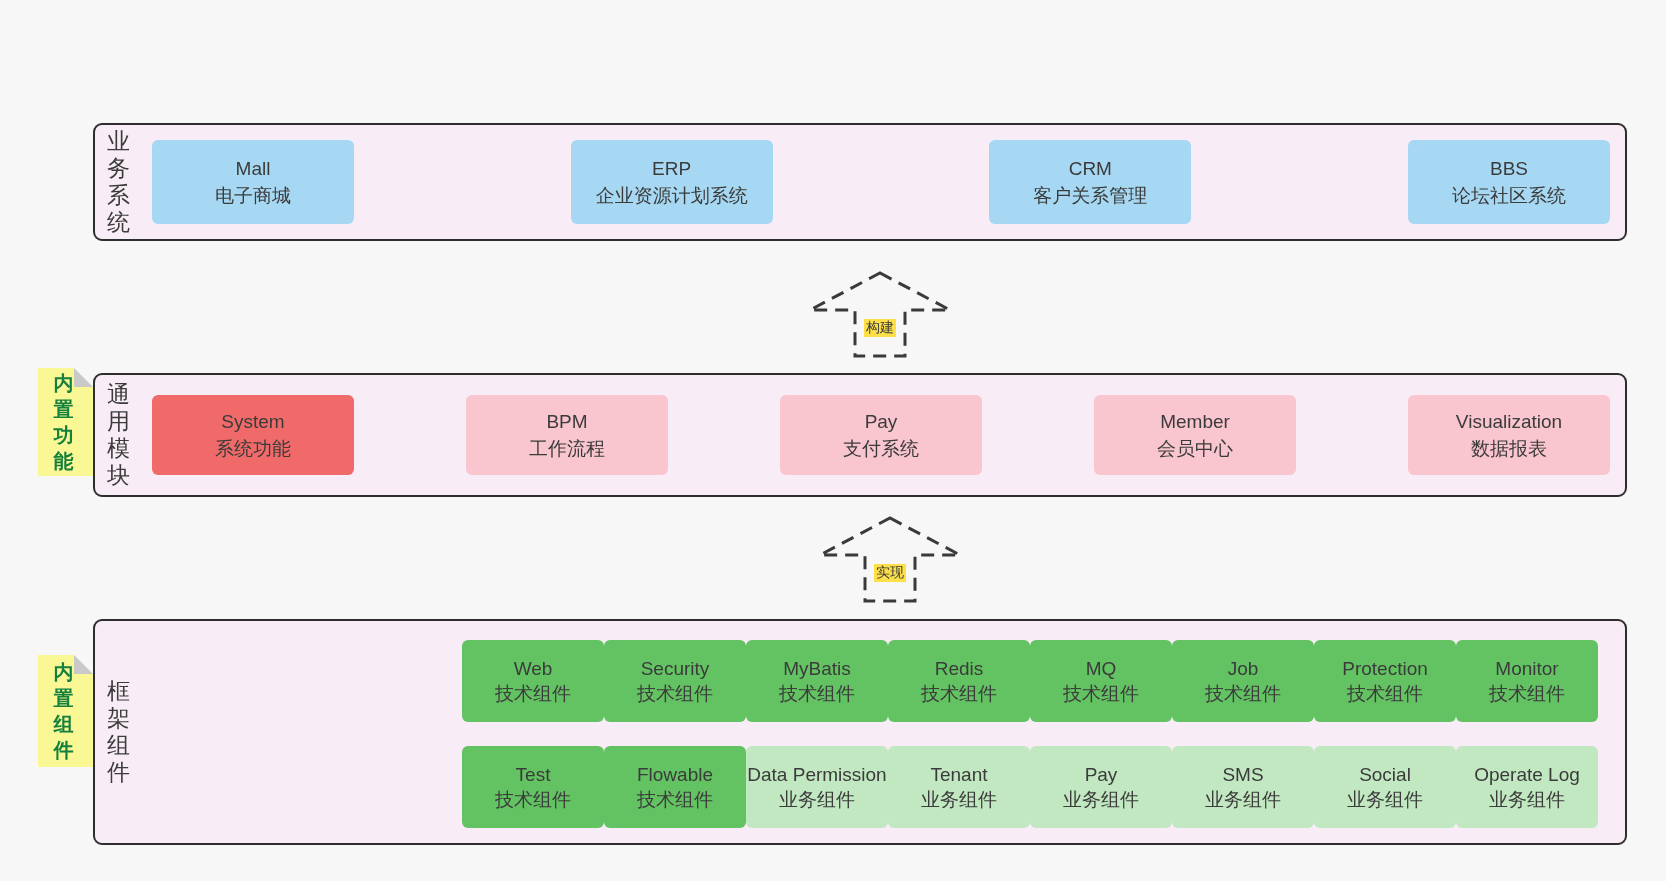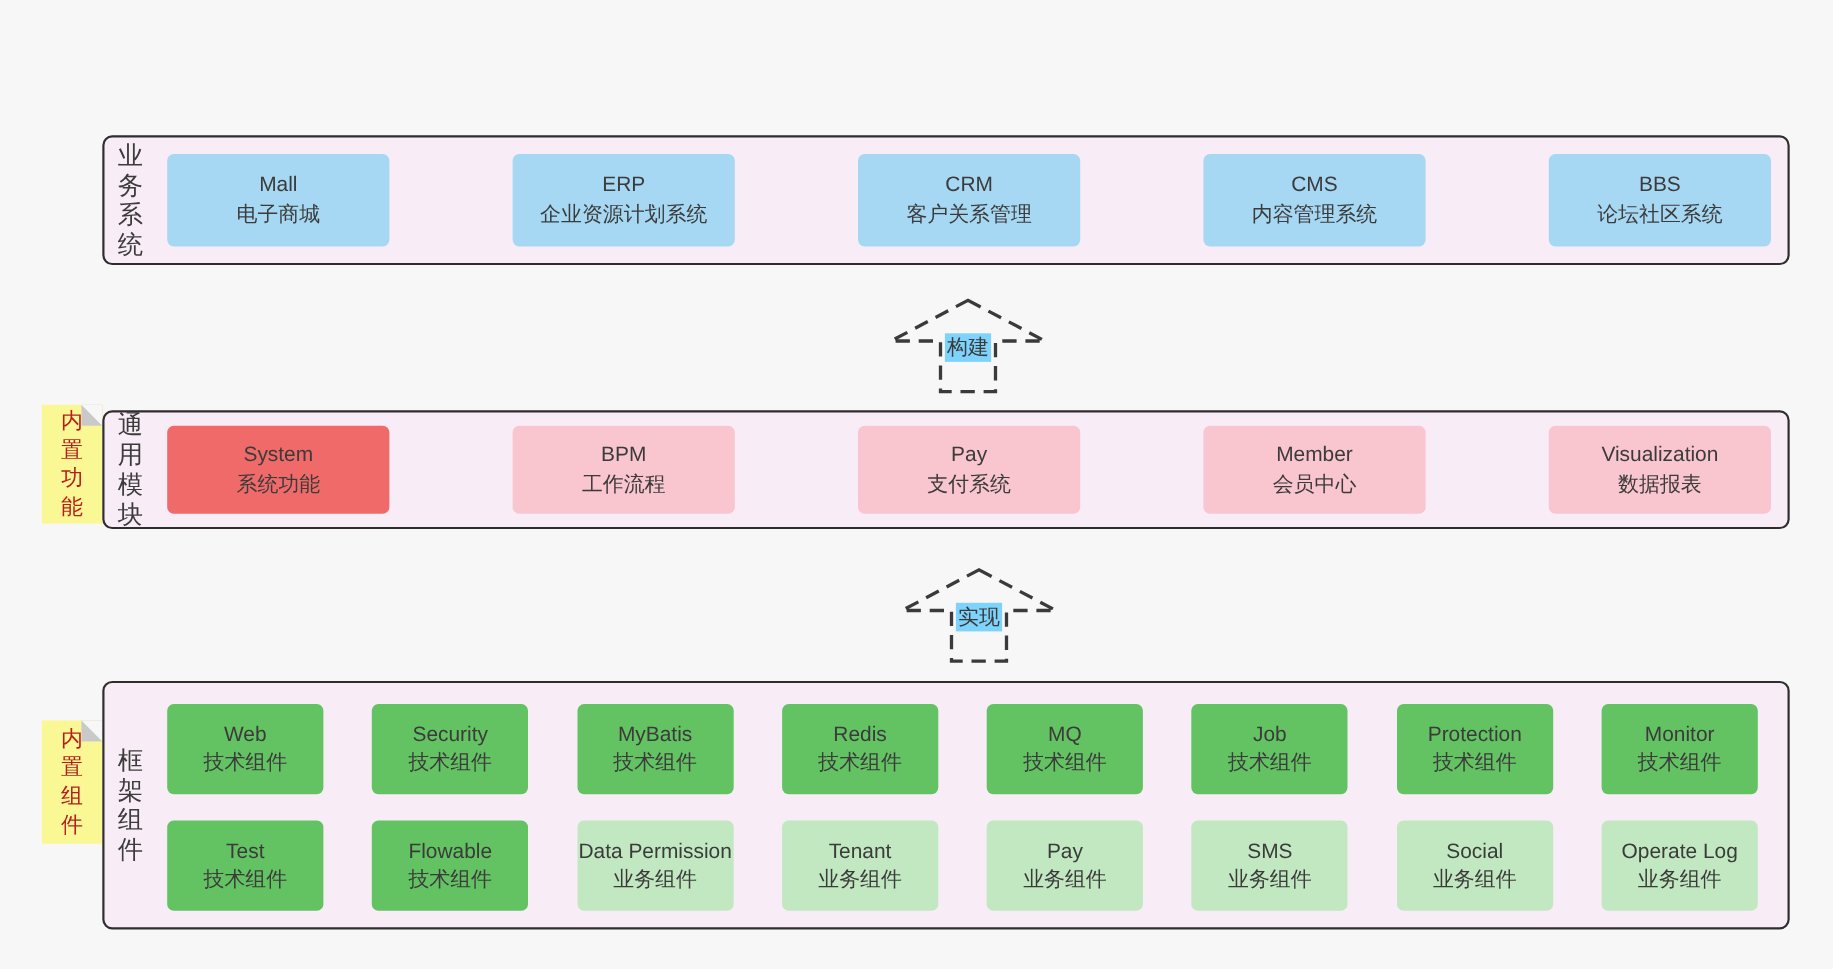--- a/index.html
+++ b/index.html
@@ -10,42 +10,42 @@
     color:#3b3b3b;
     position:relative;
   }
   .panel {
     position:absolute;
     background:#f8edf6;
     border:2px solid #2e2e2e;
     border-radius:9px;
   }
   .panel-business   { left:93px; top:123px; width:1534px; height:118px; }
-  .panel-modules    { left:93px; top:373px; width:1534px; height:108px; }
+  .panel-modules    { left:93px; top:373px; width:1534px; height:124px; }
   .panel-components { left:93px; top:619px; width:1534px; height:226px; }
 
   .v-label {
     position:absolute; left:10px; top:0; height:100%;
     display:flex; align-items:center;
   }
   .v-label span {
     display:block; width:27px;
     font-size:23px; line-height:1.17; text-align:center;
     word-break:break-all; color:#3c3c3c;
   }
 
   .boxes {
     position:absolute; left:57px; right:15px; top:0; height:100%;
     display:flex; align-items:center; justify-content:space-between;
   }
   .rows {
     position:absolute; left:57px; right:27px; top:19px;
     display:flex; flex-direction:column; gap:24px;
   }
-  .row { display:flex; justify-content:space-between; }
+  .row { display:flex; justify-content:flex-end; }
 
   .box {
     border-radius:6px;
     display:flex; flex-direction:column;
     align-items:center; justify-content:center;
     text-align:center;
   }
   .box-lg { width:202px; height:84px; }
   .panel-modules .box-lg { height:80px; }
   .box-sm { width:142px; height:82px; }
@@ -60,37 +60,37 @@
 
   .sticky {
     position:absolute; left:38px; width:55px;
     background:#f9f894;
     display:flex; align-items:center; justify-content:center;
   }
   .sticky-modules    { top:368px; height:108px; }
   .sticky-components { top:655px; height:112px; }
   .sticky span {
     display:block; width:24px;
-    font-size:20px; line-height:1.3; text-align:center;
-    word-break:break-all; color:#b91c1c;
+    font-size:20px; line-height:1.3; 
+    word-break:break-all; color:#15803d;font-weight:bold;
   }
   .fold {
     position:absolute; top:0; right:0; width:0; height:0;
     border-style:solid; border-width:0 19px 19px 0;
     border-color:transparent #f7f7f7 #c9c9c9 transparent;
   }
 
   .arrow { position:absolute; width:146px; height:90px; }
   .arrow-build     { left:807px; top:270px; }
   .arrow-implement { left:817px; top:515px; }
   .arrow svg { position:absolute; left:0; top:0; }
   .arrow-label {
-    position:absolute; left:50%; top:33px; transform:translateX(-50%);
-    background:#7dd3fc; padding:0 2px;
-    font-size:19px; color:#3a3a3a; white-space:nowrap;
+    position:absolute; left:50%; top:49px; transform:translateX(-50%);
+    background:#fde047; padding:0 2px;
+    font-size:14px; color:#3a3a3a; white-space:nowrap;
   }
 </style>
 </head>
 <body>
 
 <section class="panel panel-business">
   <div class="v-label">
     <span>业务系统</span>
   </div>
   <div class="boxes">
@@ -98,24 +98,20 @@
       <div class="box-name">Mall</div>
       <div class="box-desc">电子商城</div>
     </div>
     <div class="box box-lg blue">
       <div class="box-name">ERP</div>
       <div class="box-desc">企业资源计划系统</div>
     </div>
     <div class="box box-lg blue">
       <div class="box-name">CRM</div>
       <div class="box-desc">客户关系管理</div>
-    </div>
-    <div class="box box-lg blue">
-      <div class="box-name">CMS</div>
-      <div class="box-desc">内容管理系统</div>
     </div>
     <div class="box box-lg blue">
       <div class="box-name">BBS</div>
       <div class="box-desc">论坛社区系统</div>
     </div>
   </div>
 </section>
 
 <div class="arrow arrow-build">
   <svg width="146" height="90" viewBox="0 0 146 90">

